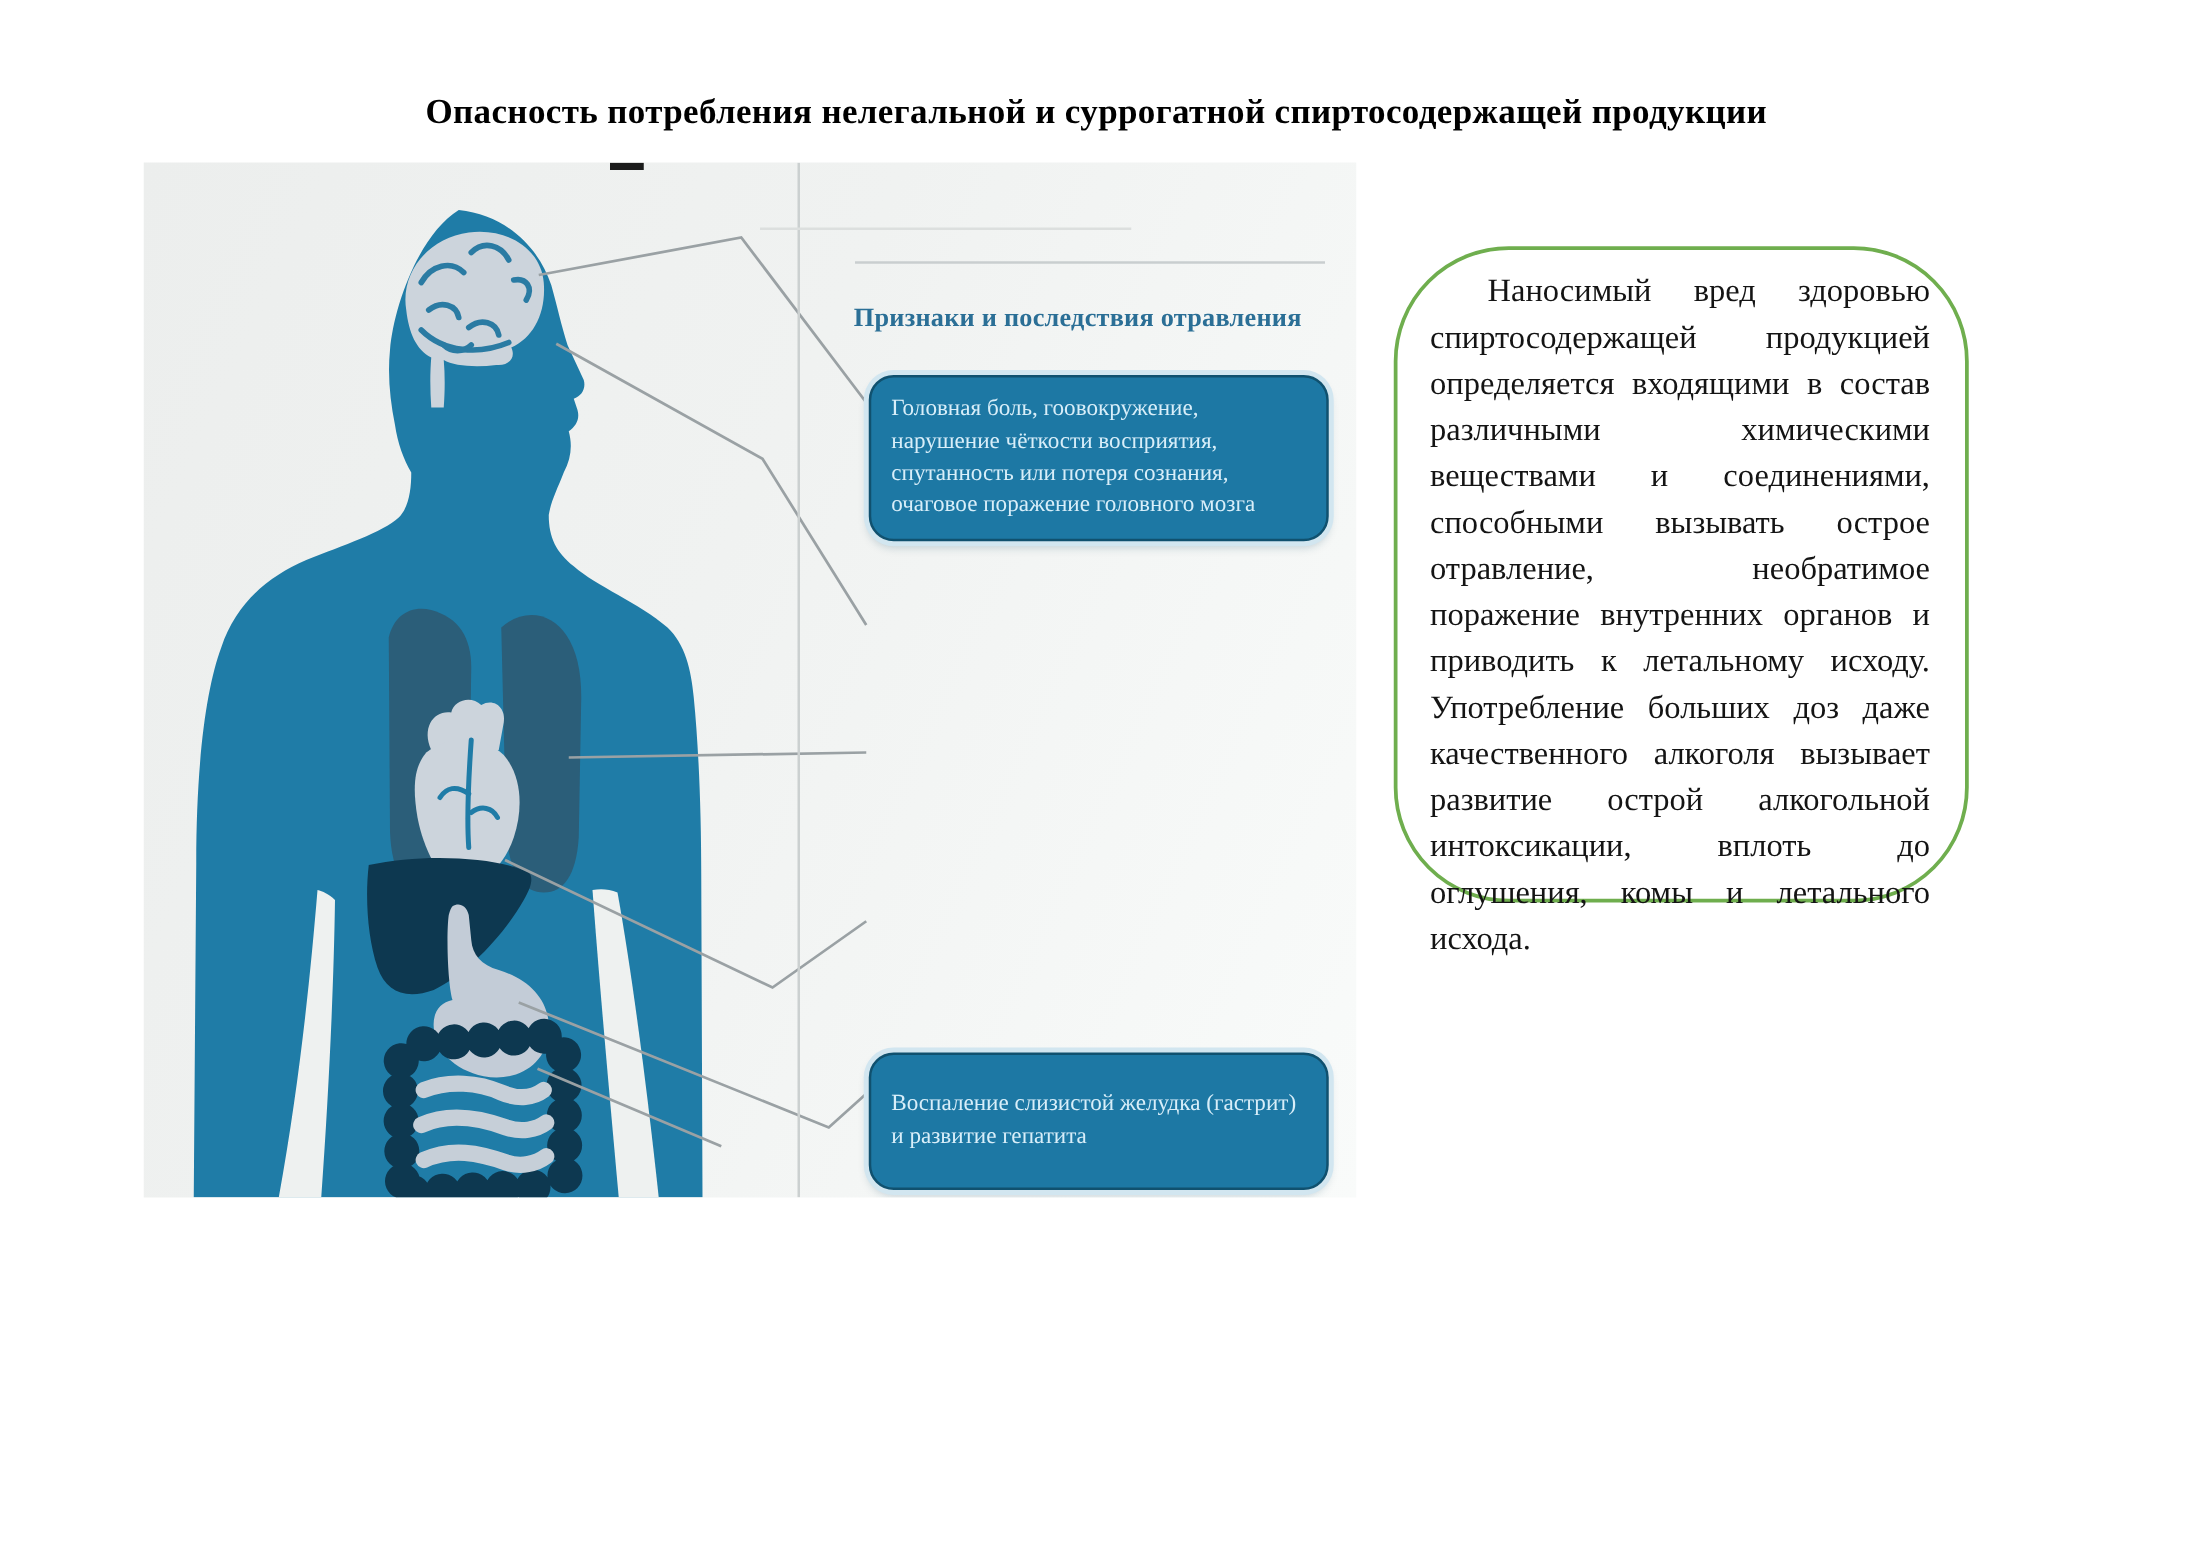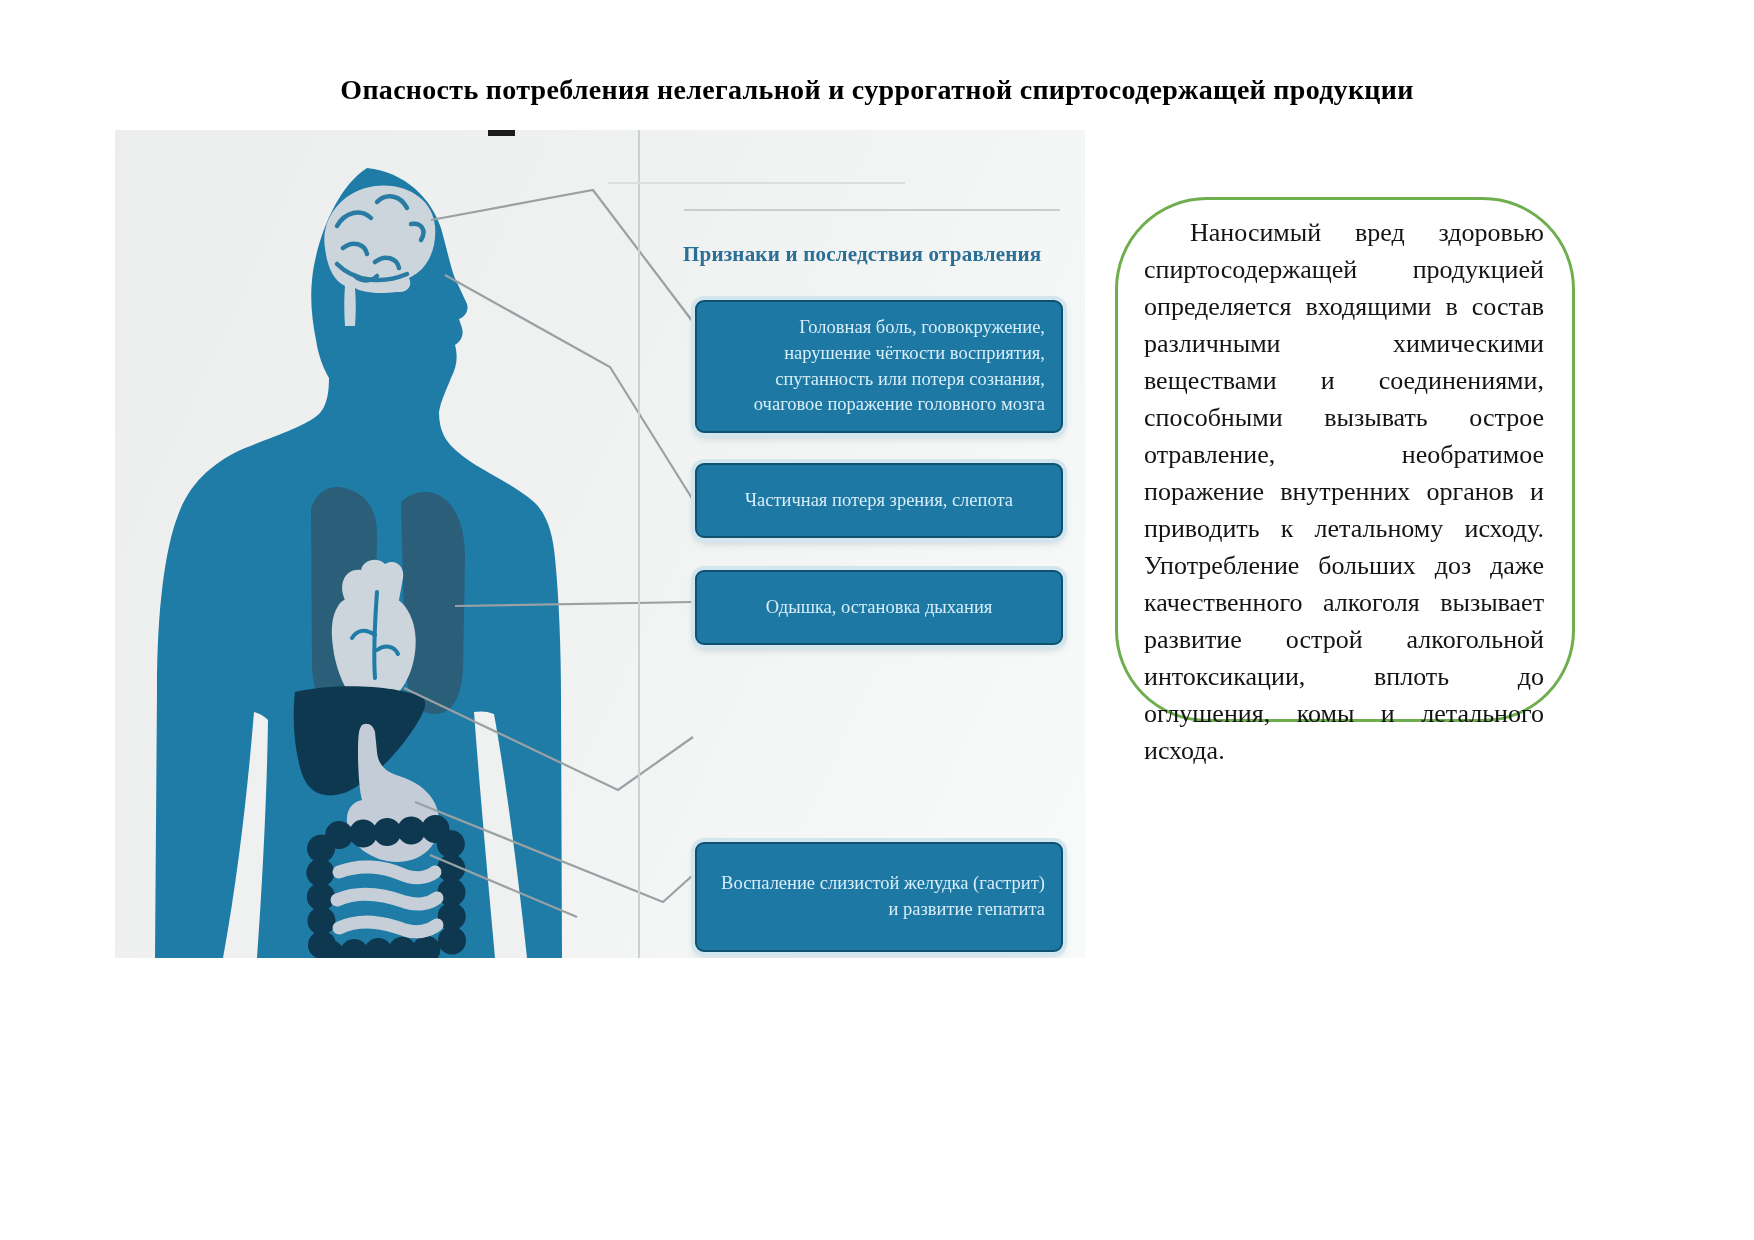--- a/index.html
+++ b/index.html
@@ -10,22 +10,22 @@
   
   .infographic{position:absolute;left:115px;top:130px;width:970px;height:828px;overflow:hidden;
                background:linear-gradient(115deg,#eceeed 0%,#f0f2f1 45%,#f9fbfa 100%);}
   .figure{position:absolute;left:0;top:0;width:970px;height:828px;display:block;}
   .rule{position:absolute;height:0;border-top:2px solid #d6dad9;}
   .rule-a{left:493px;top:52px;width:297px;border-color:#dcdfde;}
   .rule-b{left:569px;top:79px;width:376px;border-color:#c9cecf;}
   .sym-header{position:absolute;left:568px;top:112px;font-size:21px;font-weight:700;
               color:#2b6f96;white-space:nowrap;letter-spacing:.2px;}
   .sym-box{position:absolute;left:580px;width:368px;box-sizing:border-box;display:flex;
-           align-items:center;justify-content:center;text-align:right;padding:6px 16px;
-           background:#1d78a4;border:2px solid #10516f;border-radius:9px;
+           align-items:center;justify-content:center;text-align:left;padding:6px 16px;
+           background:#1d78a4;border:2px solid #10516f;border-radius:20px;
            box-shadow:0 0 0 4px #d2e6f0,0 4px 8px rgba(20,70,100,.25);
            color:#d8eef9;font-size:18.5px;line-height:1.4;}
   .box1{top:170px;height:133px;}
   .box2{top:333px;height:75px;}
   .box3{top:440px;height:75px;}
   .box4{top:548px;height:112px;}
   .box5{top:712px;height:110px;}
   
   .note{position:absolute;left:1115px;top:197px;width:460px;height:525px;box-sizing:border-box;
         border:3px solid #6fae4e;border-radius:92px;background:#ffffff;}
@@ -139,26 +139,20 @@
     </svg>
 
     <div class="rule rule-a"></div>
     <div class="rule rule-b"></div>
 
     <div class="sym-header">Признаки и последствия отравления</div>
 
     <div class="sym-box box1">
       <span>Головная боль, гоовокружение, нарушение чёткости восприятия, спутанность или потеря сознания, очаговое поражение головного мозга</span>
     </div>
-    <div class="sym-box box2">
-      <span>Частичная потеря зрения, слепота</span>
-    </div>
-    <div class="sym-box box3">
-      <span>Одышка, остановка дыхания</span>
-    </div>
     <div class="sym-box box5">
       <span>Воспаление слизистой желудка (гастрит) и развитие гепатита</span>
     </div>
   </div>
 
   <div class="note">
     <p class="note-text">Наносимый вред здоровью спиртосодержащей продукцией определяется входящими в состав различными химическими веществами и соединениями, способными вызывать острое отравление, необратимое поражение внутренних органов и приводить к летальному исходу. Употребление больших доз даже качественного алкоголя вызывает развитие острой алкогольной интоксикации, вплоть до оглушения, комы и летального исхода.</p>
   </div>
 
 </div>

